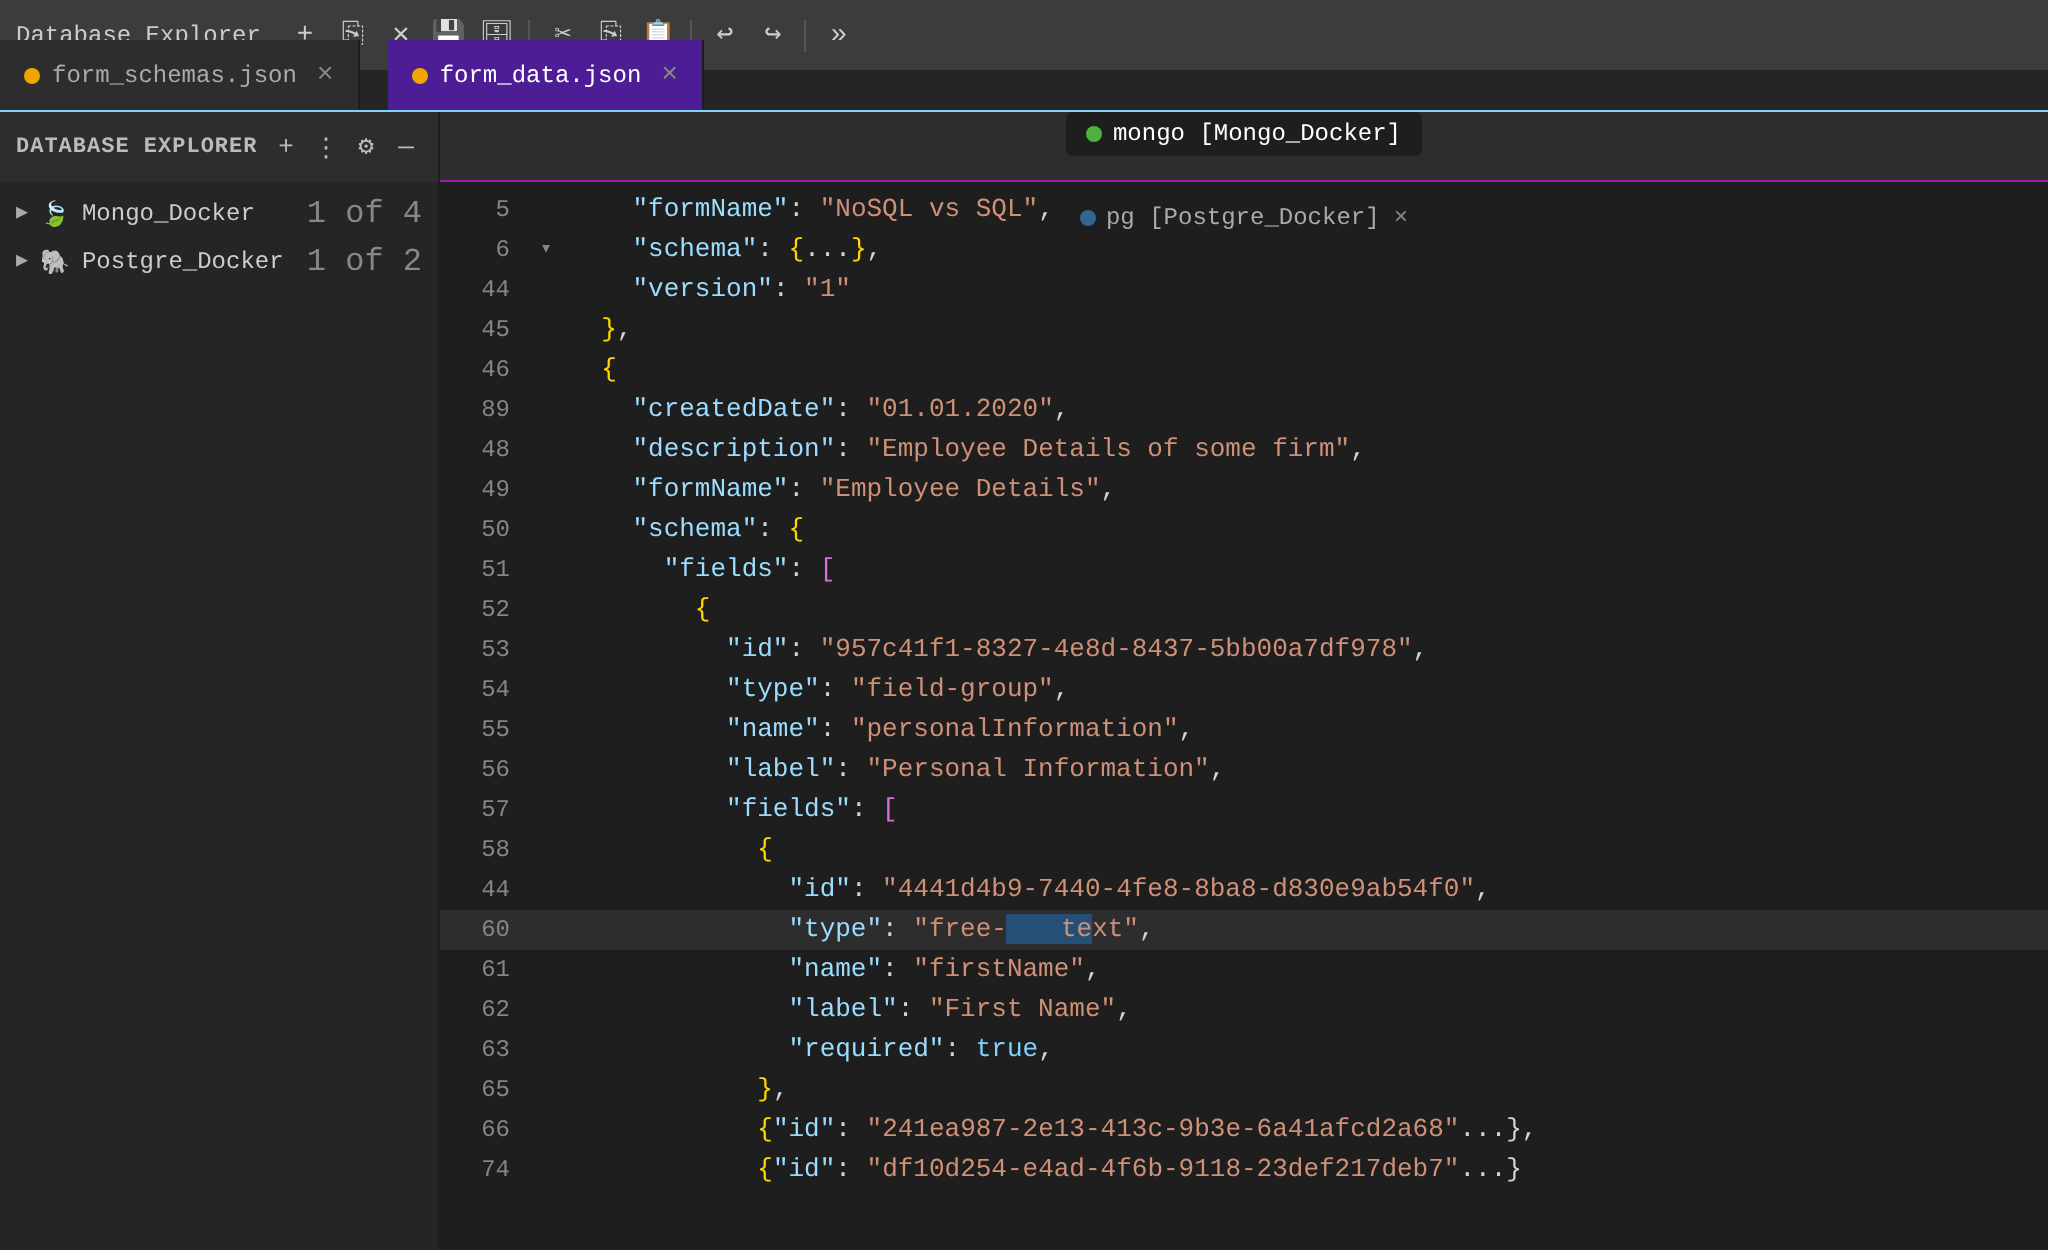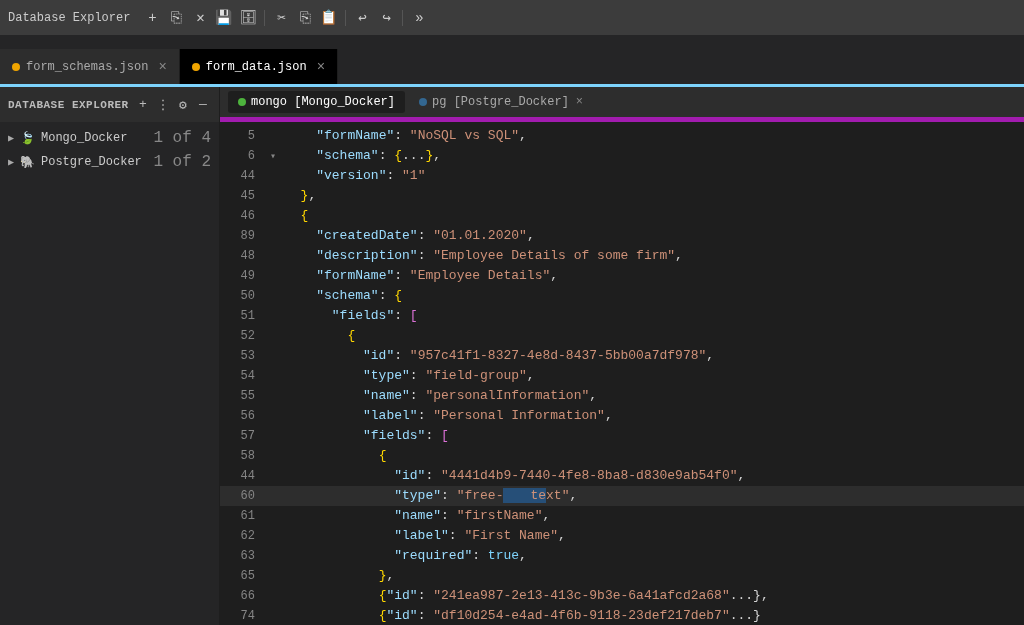--- a/index.html
+++ b/index.html
@@ -11,40 +11,41 @@
       overflow: hidden;
       width: 1024px;
       height: 625px;
       display: flex;
       flex-direction: column;
     }
 
     
     .tab-bar {
       background: #252526;
-      height: 52px;
+      height: 21px;
       display: flex;
       align-items: flex-end;
       flex-shrink: 0;
-      border-bottom: 3px solid #7dd3fc;
+      border-bottom: 1px solid #7dd3fc;
     }
     .tab {
       display: flex;
       align-items: center;
       gap: 6px;
       padding: 0 12px;
       height: 35px;
       font-size: 12px;
       cursor: pointer;
       position: relative;
       border-right: 1px solid #1e1e1e;
     }
     .tab.active {
-      background: #000000;
+      background: #4c1d95;
       color: #ffffff;
+      margin-left: 14px;
     }
     .tab.inactive {
       background: #2d2d2d;
       color: #aaaaaa;
     }
     .tab-dot {
       width: 8px;
       height: 8px;
       border-radius: 50%;
       background: #cccccc;
@@ -146,23 +147,24 @@
       background: #1e1e1e;
     }
 
     
     .connection-tab-bar {
       height: 35px;
       background: #2d2d2d;
       display: flex;
       align-items: center;
       padding: 0 8px;
-      gap: 4px;
-      flex-shrink: 0;
-      border-bottom: 5px solid #a21caf;
+      gap: 20px;
+      flex-shrink: 0;
+      border-bottom: 1px solid #a21caf;
+      flex-direction: column;
     }
     .conn-tab {
       display: flex;
       align-items: center;
       gap: 5px;
       padding: 4px 10px;
       font-size: 12px;
       cursor: pointer;
       border-radius: 3px;
     }

